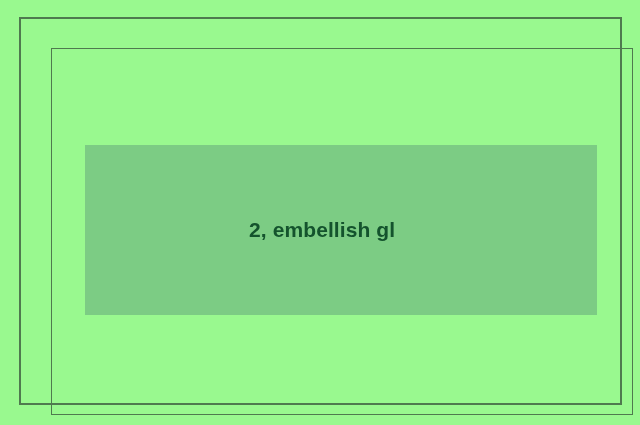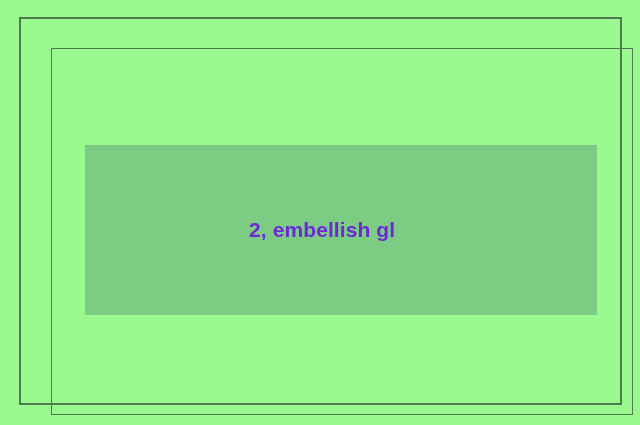--- a/index.html
+++ b/index.html
@@ -45,21 +45,21 @@
     background: #7ccc84;
     box-sizing: border-box;
     display: flex;
     flex-direction: column;
     align-items: flex-start;
     justify-content: center;
     padding-left: 164px;
   }
 
   .panel-text-line {
-    color: #6d28d9;
+    color: #14532d;
     font-size: 21px;
     font-weight: bold;
     line-height: 38px;
     letter-spacing: 0.1px;
     white-space: pre;
   }
 </style>
 </head>
 <body>
 

